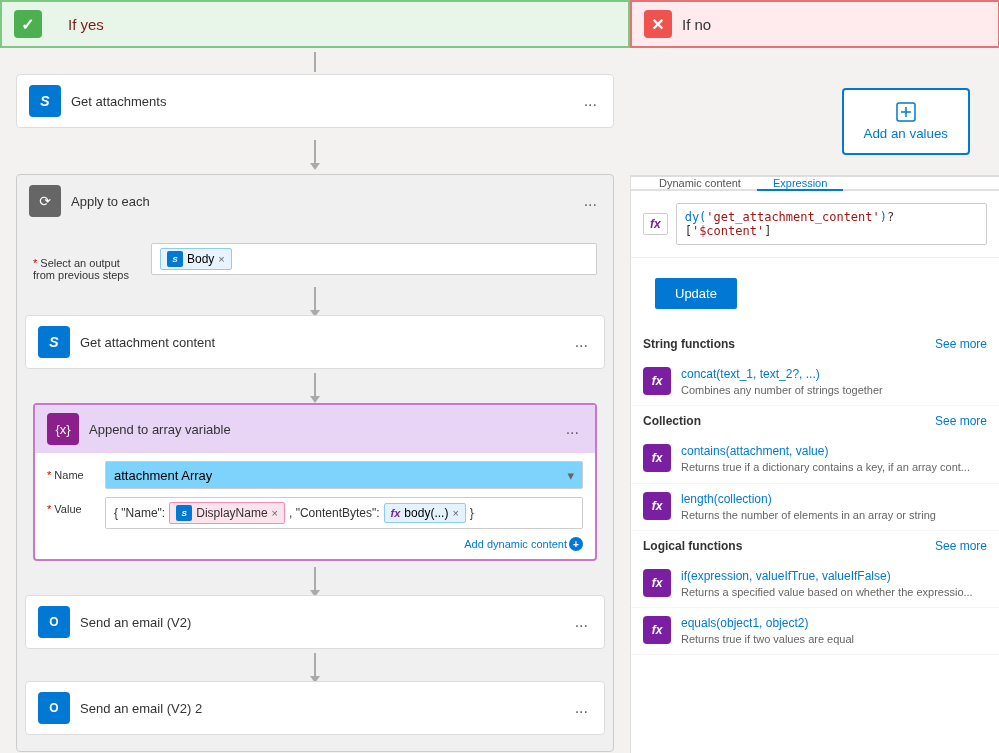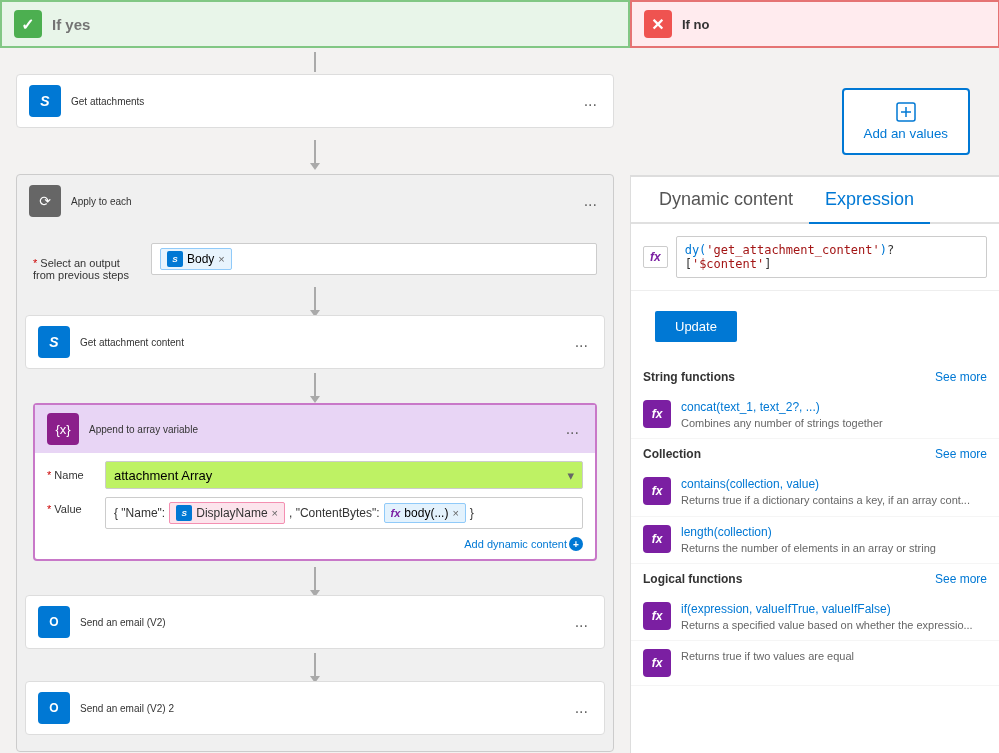--- a/index.html
+++ b/index.html
@@ -34,22 +34,23 @@
     .if-yes-check {
       width: 28px; height: 28px;
       background: #4caf50;
       border-radius: 4px;
       display: flex; align-items: center; justify-content: center;
       color: white; font-size: 16px; font-weight: bold;
       flex-shrink: 0;
     }
     .if-yes-label {
       font-size: 15px;
-      color: #737373;
-      font-weight: 700;
+      color: #7f1d1d;
+      font-weight: 400;
+      margin-left: 16px;
     }
 
     
     .if-no-header {
       background: #ffebee;
       border: 2px solid #e57373;
       display: flex;
       align-items: center;
       padding: 8px 12px;
       gap: 10px;
@@ -57,23 +58,23 @@
     }
     .if-no-x {
       width: 28px; height: 28px;
       background: #ef5350;
       border-radius: 4px;
       display: flex; align-items: center; justify-content: center;
       color: white; font-size: 16px; font-weight: bold;
       flex-shrink: 0;
     }
     .if-no-label {
-      font-size: 13px;
+      font-size: 15px;
       color: #333;
-      font-weight: 700;
+      font-weight: 400;
     }
 
     
     .right-panel {
       flex: 1;
       background: #f3f2f1;
       display: flex;
       flex-direction: column;
     }
 
@@ -97,21 +98,21 @@
       background: #0078d4;
       border-radius: 4px;
       display: flex; align-items: center; justify-content: center;
       flex-shrink: 0;
     }
     .flow-card-icon.outlook {
       background: #0078d4;
     }
     .flow-card-title {
       flex: 1;
-      font-size: 10px;
+      font-size: 13px;
       color: #333;
       font-weight: 500;
     }
     .flow-card-more {
       color: #666;
       font-size: 16px;
       cursor: pointer;
       padding: 0 4px;
     }
 
@@ -263,21 +264,21 @@
       font-size: 11px;
       color: #333;
       width: 50px;
       flex-shrink: 0;
     }
     .field-input {
       flex: 1;
       border: 1px solid #ccc;
       border-radius: 2px;
       padding: 4px 8px;
-      background: #bef264;
+      background: #7dd3fc;
       display: flex;
       align-items: center;
       justify-content: space-between;
       min-height: 28px;
     }
     .field-select-caret {
       color: #666;
     }
     .value-field {
       flex: 1;
@@ -372,22 +373,22 @@
       height: 100%;
     }
 
     
     .panel-tabs {
       display: flex;
       border-bottom: 2px solid #e0e0e0;
       padding: 0 12px;
     }
     .panel-tab {
-      padding: 12px 16px;
-      font-size: 18px;
+      padding: 0 16px;
+      font-size: 11px;
       cursor: pointer;
       color: #555;
       border-bottom: 2px solid transparent;
       margin-bottom: -2px;
     }
     .panel-tab.active {
       color: #0078d4;
       border-bottom: 2px solid #0078d4;
       font-weight: 500;
     }
@@ -731,21 +732,21 @@
         </div>
       </div>
 
       <div class="section-header">
         <span>Collection</span>
         <span class="see-more">See more</span>
       </div>
       <div class="function-item">
         <div class="fx-circle">fx</div>
         <div class="function-info">
-          <div class="function-name">contains(collection, value)</div>
+          <div class="function-name">contains(attachment, value)</div>
           <div class="function-desc">Returns true if a dictionary contains a key, if an array cont...</div>
         </div>
       </div>
       <div class="function-item">
         <div class="fx-circle">fx</div>
         <div class="function-info">
           <div class="function-name">length(collection)</div>
           <div class="function-desc">Returns the number of elements in an array or string</div>
         </div>
       </div>
@@ -757,18 +758,19 @@
       <div class="function-item">
         <div class="fx-circle">fx</div>
         <div class="function-info">
           <div class="function-name">if(expression, valueIfTrue, valueIfFalse)</div>
           <div class="function-desc">Returns a specified value based on whether the expressio...</div>
         </div>
       </div>
       <div class="function-item">
         <div class="fx-circle">fx</div>
         <div class="function-info">
+          <div class="function-name">equals(object1, object2)</div>
           <div class="function-desc">Returns true if two values are equal</div>
         </div>
       </div>
     </div>
   </div>
 </div>
 
 </body></html>

